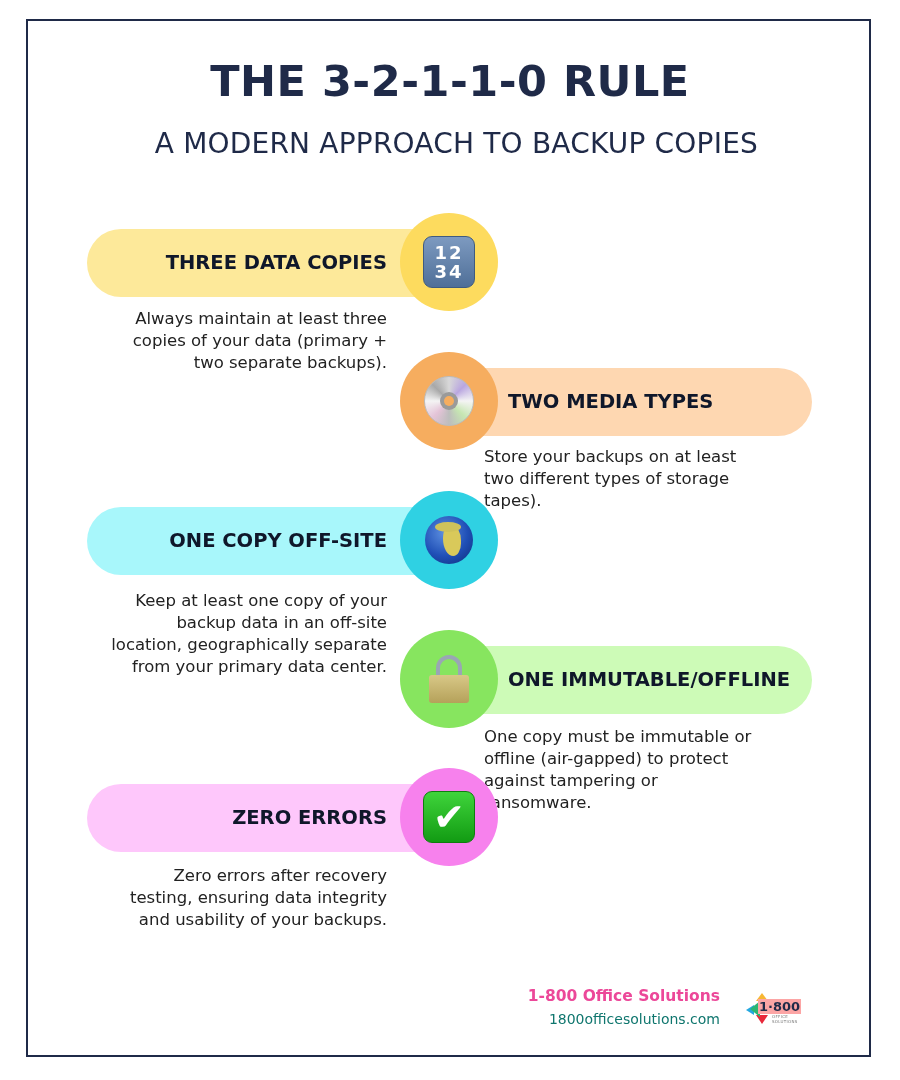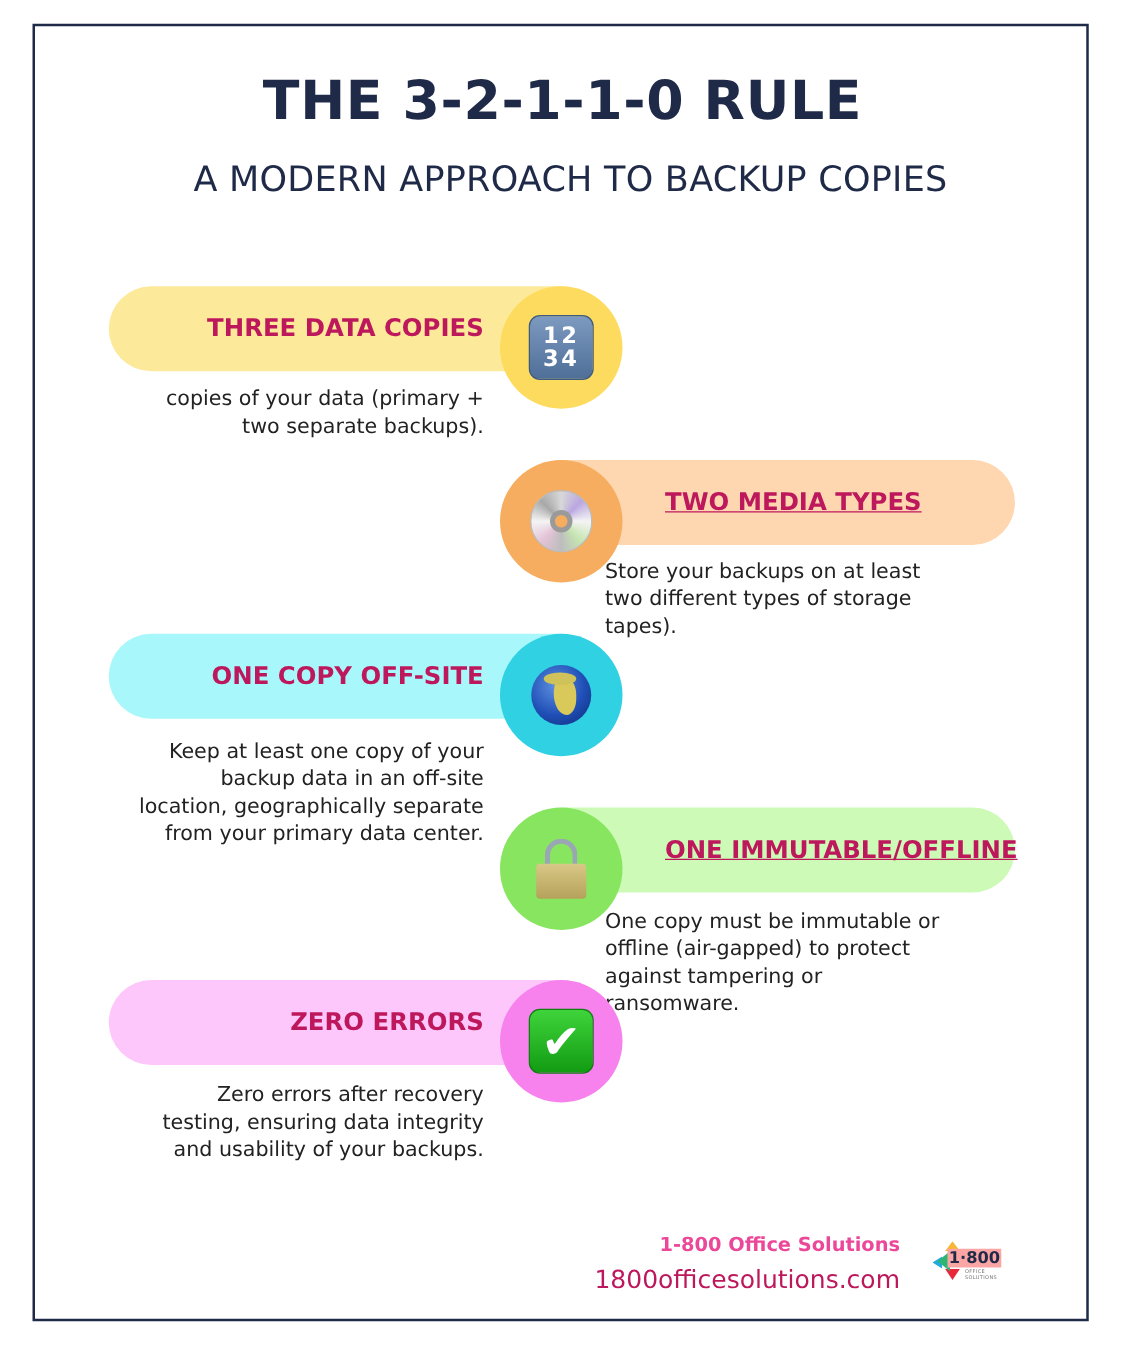--- a/index.html
+++ b/index.html
@@ -9,26 +9,26 @@
            border:2.5px solid #1f2a48; box-sizing:border-box; }
   .title { position:absolute; left:0; width:900px; top:56px; text-align:center;
            font-weight:bold; font-size:43px; color:#1f2a48; letter-spacing:0.5px; margin:0; }
   .subtitle { position:absolute; left:0; width:758px; top:127px; text-align:right;
            font-size:28px; color:#1f2a48; font-weight:normal; margin:0; letter-spacing:0.2px; }
 
   .step { position:absolute; left:0; width:900px; height:100px; }
   .pill { position:absolute; top:16px; height:68px; border-radius:34px; }
   .step.left .pill { left:87px; width:395px; }
   .step.right .pill { left:418px; width:394px; }
-  .circle { position:absolute; left:400px; top:16px; width:98px; height:98px; border-radius:50%;
+  .circle { position:absolute; left:400px; top:0; width:98px; height:98px; border-radius:50%;
             display:flex; align-items:center; justify-content:center; }
-  .label { position:absolute; top:36px; font-weight:bold; font-size:19.5px; color:#be185d;
+  .label { position:absolute; top:36px; font-weight:bold; font-size:19.5px; color:#0f172a;
            white-space:nowrap; line-height:28px; }
   .step.left .label { right:513px; text-align:right; }
-  .step.right .label { left:532px;text-decoration:underline; }
+  .step.right .label { left:508px; }
   .desc { position:absolute; font-size:16.5px; line-height:22px; color:#222; width:290px; }
   .desc.left { right:513px; text-align:right; }
   .desc.right { left:484px; text-align:left; width:270px; }
 
   
   .icon-numbers { width:50px; height:50px; border-radius:9px;
      background:linear-gradient(#7d9ac0,#4f6f98); border:1px solid #3f5b80;
      color:#fff; font-weight:bold; font-size:18px; line-height:19px; text-align:center;
      display:flex; flex-direction:column; justify-content:center; letter-spacing:2px; }
   .icon-disc { width:48px; height:48px; border-radius:50%;
@@ -49,21 +49,21 @@
   .icon-lock .shackle { position:absolute; left:7px; top:0; width:26px; height:26px;
      border:4px solid #9aa6b4; border-bottom:none; border-radius:14px 14px 0 0; box-sizing:border-box; }
   .icon-lock .body { position:absolute; left:0; top:20px; width:40px; height:28px;
      background:linear-gradient(#d8c887,#b5a15a); border-radius:3px; }
   .icon-check { width:50px; height:50px; border-radius:9px;
      background:linear-gradient(#3fd43b,#129b13); border:1px solid #0f7d10;
      color:#fff; font-size:38px; font-weight:bold; line-height:50px; text-align:center; }
 
   .footer-name { position:absolute; right:180px; top:987px; font-weight:bold; font-size:15.5px;
      color:#ec4899; white-space:nowrap; }
-  .footer-url { position:absolute; right:180px; top:1011px; font-size:20px; color:#be185d;
+  .footer-url { position:absolute; right:180px; top:1011px; font-size:14px; color:#0f766e;
      white-space:nowrap; }
   .logo { position:absolute; left:746px; top:993px; width:60px; height:32px; }
   .logo .hex { position:absolute; width:0; height:0; }
   .logo .t1 { left:4px; top:8px; border-right:10px solid #2bb673; border-top:8px solid transparent; border-bottom:8px solid transparent; }
   .logo .t2 { left:10px; top:0px; width:12px; height:8px; background:#f7b733; clip-path:polygon(0 100%,50% 0,100% 100%); }
   .logo .t3 { left:10px; top:22px; width:12px; height:9px; background:#e8283a; clip-path:polygon(0 0,100% 0,50% 100%); }
   .logo .t4 { left:0px; top:12px; width:8px; height:10px; background:#24a8e0; clip-path:polygon(100% 0,0 50%,100% 100%); }
   .logo .txt { position:absolute; left:12px; top:6px; font-weight:bold; font-size:13px; color:#1f2a48;
      background:#fca5a5; padding:0 1px; line-height:15px; }
   .logo .small { position:absolute; left:26px; top:21px; font-size:4px; color:#777; letter-spacing:0.3px; line-height:5px; }
@@ -80,20 +80,21 @@
   <div class="pill" style="background:#fde99a;"></div>
   <div class="circle" style="background:#fddb5e;">
     <div class="icon-numbers">
       <span>12</span>
       <span>34</span>
     </div>
   </div>
   <div class="label">THREE DATA COPIES</div>
 </div>
 <div class="desc left" style="top:308px;">
+  <div>Always maintain at least three</div>
   <div>copies of your data (primary +</div>
   <div>two separate backups).</div>
 </div>
 
 <div class="step right" style="top:352px;">
   <div class="pill" style="background:#fed7b1;"></div>
   <div class="circle" style="background:#f6ad5f;">
     <div class="icon-disc"></div>
   </div>
   <div class="label">TWO MEDIA TYPES</div>

